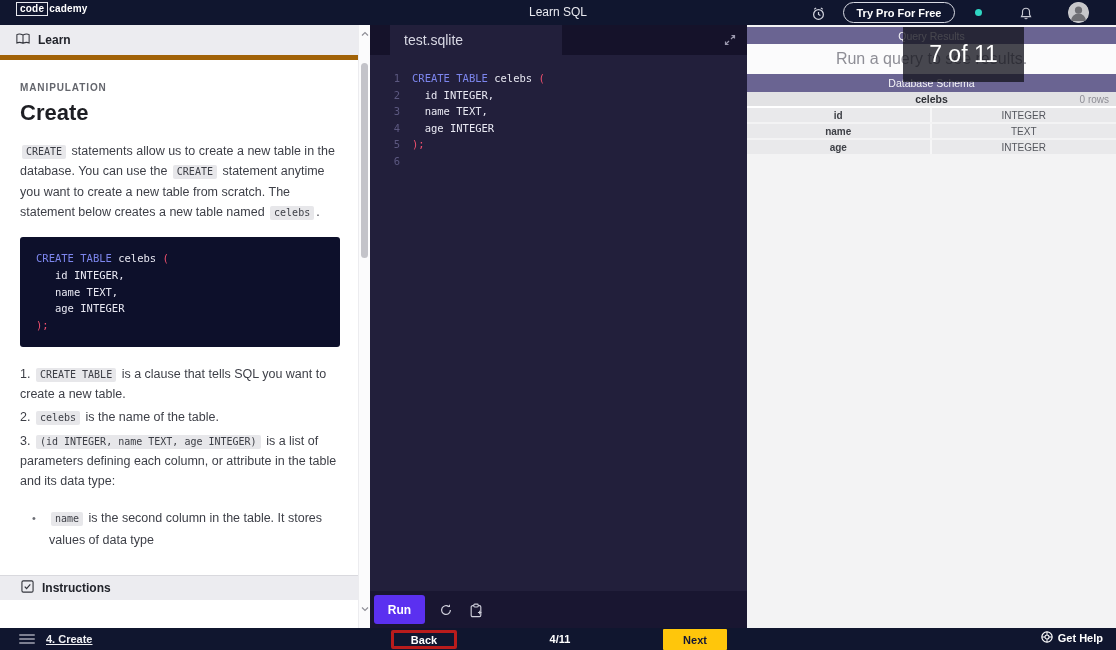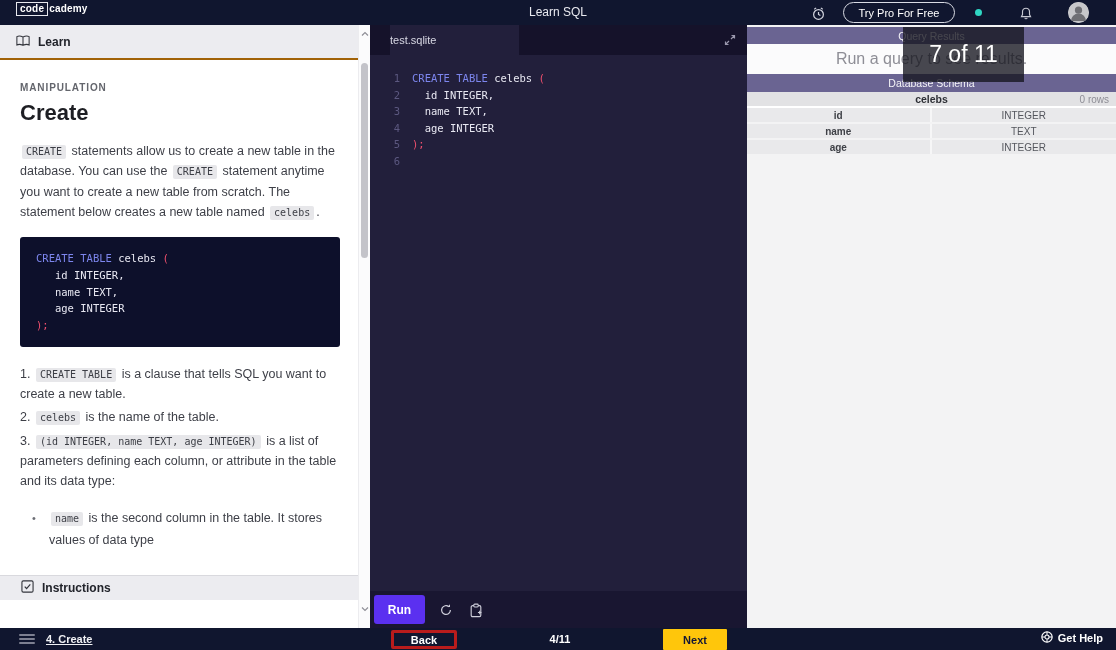--- a/index.html
+++ b/index.html
@@ -5,27 +5,27 @@
   * { margin:0; padding:0; box-sizing:border-box; }
   html,body { width:1116px; height:650px; overflow:hidden; }
   body { position:relative; background:#10162f; font-family:"Liberation Sans",sans-serif; }
 
   
   .navbar { position:absolute; left:0; top:0; width:1116px; height:25px; background:#10162f; z-index:40; }
   .logo { position:absolute; left:16px; top:3px; color:#fff; font-size:10px; font-weight:bold; letter-spacing:.2px; cursor:default; }
   .logo .boxed { border:1px solid #e7e8ee; padding:0 3px 1px 3px; margin-right:1px; }
   .nav-title { position:absolute; left:0; right:0; top:5px; text-align:center; color:#e9eaf0; font-size:12px; }
   .icon-btn { position:absolute; top:2px; width:22px; height:22px; display:flex; align-items:center; justify-content:center; }
-  .pro-btn { position:absolute; left:843px; top:2px; width:112px; height:21px; border:1px solid #d9dbe4; border-radius:11px; color:#fff; font-size:11px; font-weight:normal; display:flex; align-items:center; justify-content:center; background:transparent; }
+  .pro-btn { position:absolute; left:843px; top:2px; width:112px; height:21px; border:1px solid #d9dbe4; border-radius:11px; color:#fff; font-size:11px; font-weight:bold; display:flex; align-items:center; justify-content:center; background:transparent; }
   .status-dot { position:absolute; left:975px; top:9px; width:7px; height:7px; border-radius:50%; background:#2fd6c3; }
   .avatar { position:absolute; left:1068px; top:2px; width:21px; height:21px; border-radius:50%; overflow:hidden; background:#c3c3c7; }
 
   
   .learn-panel { position:absolute; left:0; top:25px; width:370px; height:603px; background:#fff; }
-  .panel-header { height:35px; background:#ececf0; border-bottom:2px solid #a16207; display:flex; align-items:center; padding-left:16px; gap:8px; }
+  .panel-header { height:35px; background:#ececf0; border-bottom:5px solid #a16207; display:flex; align-items:center; padding-left:16px; gap:8px; }
   .panel-header .hdr-label { font-size:12px; font-weight:bold; color:#22242b; }
   .learn-content { position:absolute; left:0; top:36px; right:12px; bottom:53px; overflow:hidden; padding:21px 18px 0 20px; }
   .eyebrow { font-size:10px; font-weight:bold; color:#64666d; letter-spacing:.9px; }
   .lesson-title { font-size:22px; font-weight:bold; color:#1d1e23; margin:7px 0 15px; }
   .para { font-size:12.5px; line-height:1.62; color:#3d3f47; }
   .chip { font-family:"DejaVu Sans Mono","Liberation Mono",monospace; font-size:10px; background:#e7e7ea; color:#3c3e45; padding:1px 4px 2px; border-radius:2px; margin:0 2px; white-space:nowrap; }
   .codeblock { background:#0d102b; border-radius:3px; padding:13px 16px; margin:15px 0 17px; font-family:"DejaVu Sans Mono","Liberation Mono",monospace; font-size:10.5px; line-height:1.6; color:#e8e8f2; white-space:pre; }
   .tk-kw { color:#7d86ee; } .tk-pu { color:#f1506e; } .tk-pl { color:#e8e8f2; }
   .num-item { font-size:12.5px; line-height:1.62; color:#3d3f47; margin-bottom:3px; }
   .bullets { margin-top:17px; padding-left:12px; }
@@ -34,21 +34,21 @@
   .instructions-bar { position:absolute; left:0; right:12px; bottom:28px; height:25px; background:#ececf0; border-top:1px solid #d9d9de; display:flex; align-items:center; padding-left:21px; gap:8px; }
   .instructions-bar .hdr-label { font-size:12px; font-weight:bold; color:#22242b; }
   .white-strip { position:absolute; left:0; right:12px; bottom:0; height:28px; background:#fff; }
   .scrollbar { position:absolute; right:0; top:0; bottom:0; width:12px; background:#fbfbfc; border-left:1px solid #ececef; }
   .sb-thumb { position:absolute; left:2px; top:38px; width:7px; height:195px; background:#c3c3c9; border-radius:4px; }
   .sb-caret { position:absolute; left:0; width:12px; height:14px; display:flex; align-items:center; justify-content:center; color:#8f8f97; }
 
   
   .editor-panel { position:absolute; left:370px; top:25px; width:377px; height:603px; background:#221f3b; }
   .tabbar { height:30px; background:#15122a; position:relative; }
-  .tab { position:absolute; left:20px; top:0; width:129px; height:30px; background:#221f3b; color:#d8d8e4; font-size:11px; display:flex; align-items:center; }
+  .tab { position:absolute; left:20px; top:0; width:172px; height:30px; background:#221f3b; color:#d8d8e4; font-size:14px; display:flex; align-items:center; padding-left:14px; }
   .expand-btn { position:absolute; right:8px; top:6px; width:18px; height:18px; display:flex; align-items:center; justify-content:center; }
   .code-area { padding-top:15px; font-family:"DejaVu Sans Mono","Liberation Mono",monospace; font-size:10.5px; }
   .ed-line { display:flex; height:16.5px; line-height:16.5px; white-space:pre; }
   .ed-line .ln { flex:0 0 30px; text-align:right; color:#5c5880; margin-right:12px; }
   .ed-line .lc { color:#e8e8f2; }
   .editor-toolbar { position:absolute; left:0; right:0; bottom:0; height:37px; background:#191631; }
   .run-btn { position:absolute; left:4px; top:4px; width:51px; height:29px; background:#5b30f0; border:none; border-radius:3px; color:#fff; font-size:12px; font-weight:bold; font-family:"Liberation Sans",sans-serif; }
   .tool-icon { position:absolute; top:9px; width:20px; height:20px; display:flex; align-items:center; justify-content:center; }
 
   

